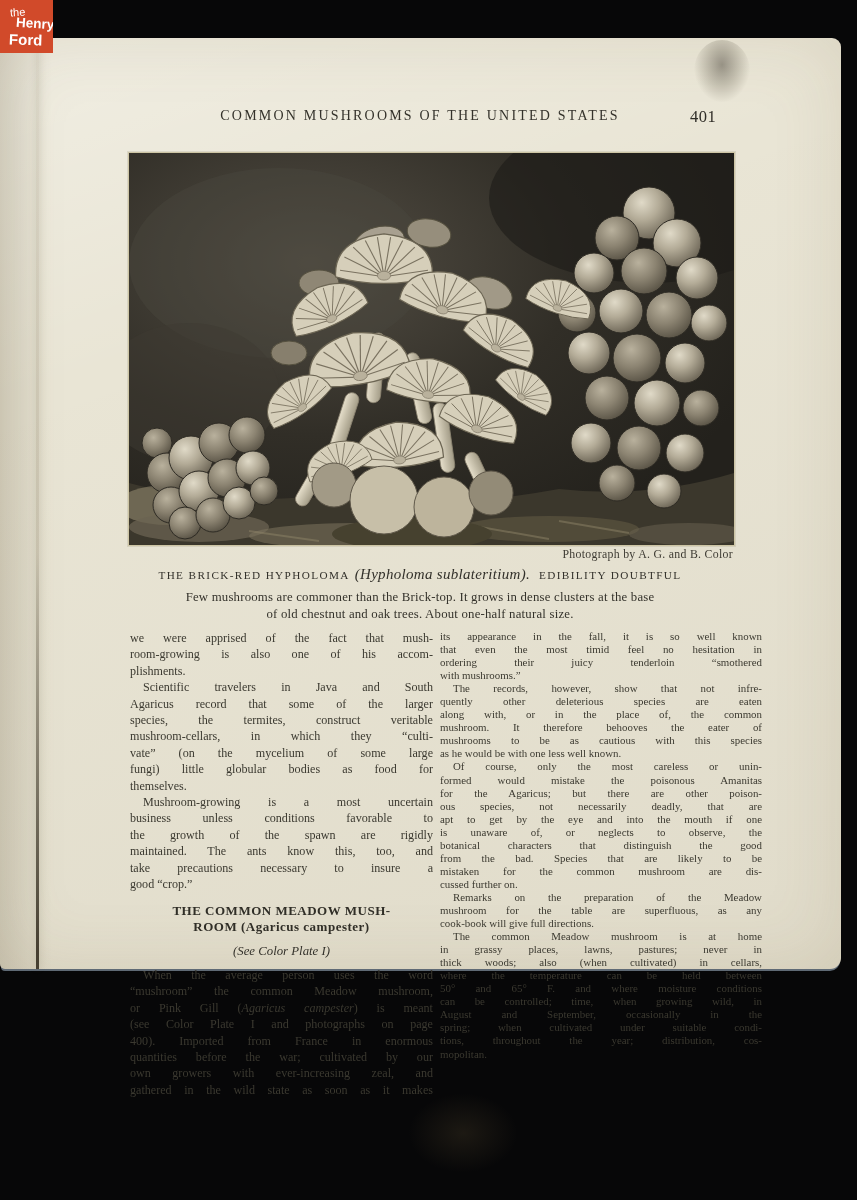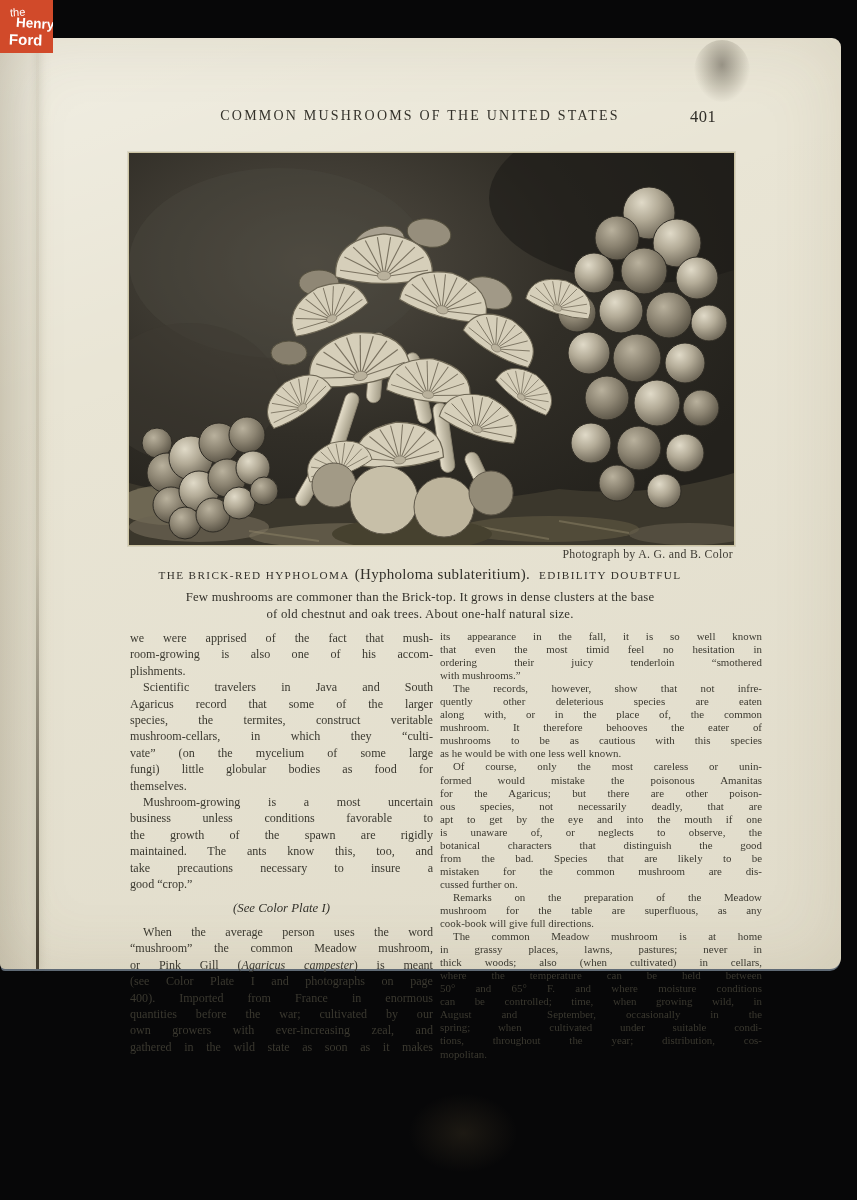--- a/index.html
+++ b/index.html
@@ -54,21 +54,21 @@
   .photo svg{display:block;}
   .credit{
     position:absolute;left:128px;top:509px;width:605px;
     text-align:right;font-size:11.8px;color:#3e3b33;letter-spacing:.3px;
   }
   
   .cap-title{
     position:absolute;left:70px;top:527px;width:700px;text-align:center;white-space:nowrap;color:#32302a;
   }
   .cap-title .sc{font-size:11.2px;letter-spacing:1.4px;}
-  .cap-title .lat{font-size:15px;letter-spacing:.3px;margin:0 9px 0 5px;}
+  .cap-title .lat{font-style:italic;font-size:15px;letter-spacing:.3px;margin:0 9px 0 5px;}
   .cap-desc{
     position:absolute;left:60px;top:551px;width:720px;text-align:center;
     font-size:12.8px;line-height:17px;letter-spacing:.2px;color:#34322b;
   }
   
   .col{position:absolute;top:592px;color:#3b3930;}
   .col.left{left:130px;width:303px;font-size:12.1px;line-height:16.4px;}
   .col.right{left:440px;width:322px;font-size:10.9px;line-height:13.05px;}
   .ln{text-align:justify;text-align-last:justify;}
   .ln.e{text-align-last:left;}
@@ -259,20 +259,24 @@
         <div class="ln">mushroom-cellars, in which they “culti-</div>
         <div class="ln">vate” (on the mycelium of some large</div>
         <div class="ln">fungi) little globular bodies as food for</div>
         <div class="ln e">themselves.</div>
         <div class="ln ind">Mushroom-growing is a most uncertain</div>
         <div class="ln">business unless conditions favorable to</div>
         <div class="ln">the growth of the spawn are rigidly</div>
         <div class="ln">maintained.  The ants know this, too, and</div>
         <div class="ln">take precautions necessary to insure a</div>
         <div class="ln e">good “crop.”</div>
+        <div class="heading">
+          <div class="hln">THE COMMON MEADOW MUSH-</div>
+          <div class="hln">ROOM  (Agaricus campester)</div>
+        </div>
         <div class="subheading">
           <div class="hln">(See Color Plate I)</div>
         </div>
         <div class="ln ind">When the average person uses the word</div>
         <div class="ln">“mushroom” the common Meadow mushroom,</div>
         <div class="ln">or Pink Gill (<i>Agaricus campester</i>) is meant</div>
         <div class="ln">(see Color Plate I and photographs on page</div>
         <div class="ln">400).  Imported from France in enormous</div>
         <div class="ln">quantities before the war; cultivated by our</div>
         <div class="ln">own growers with ever-increasing zeal, and</div>

